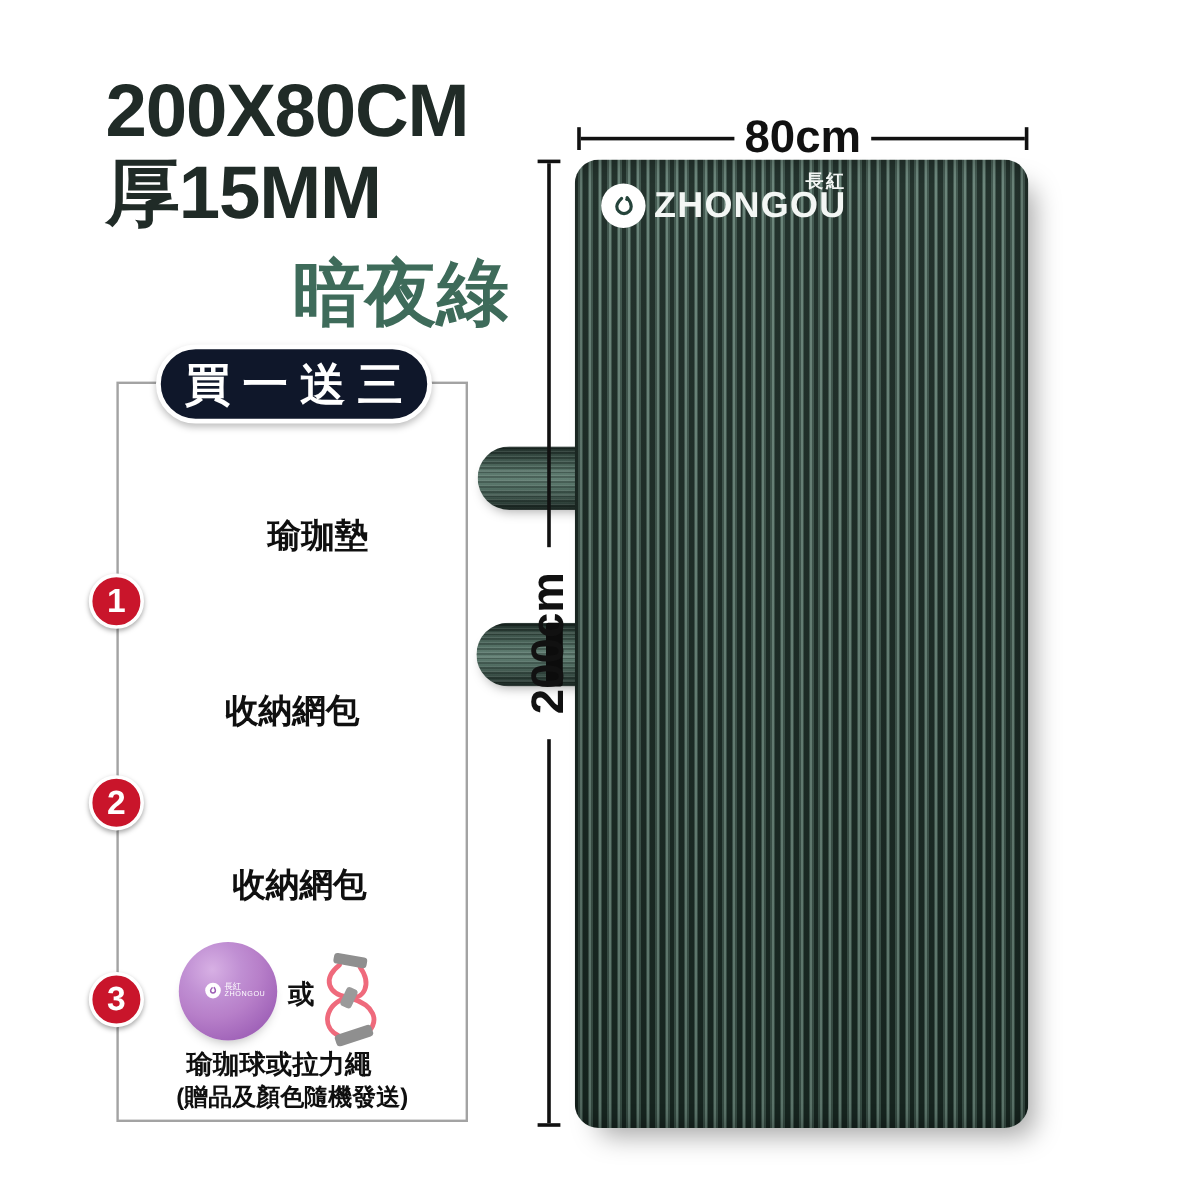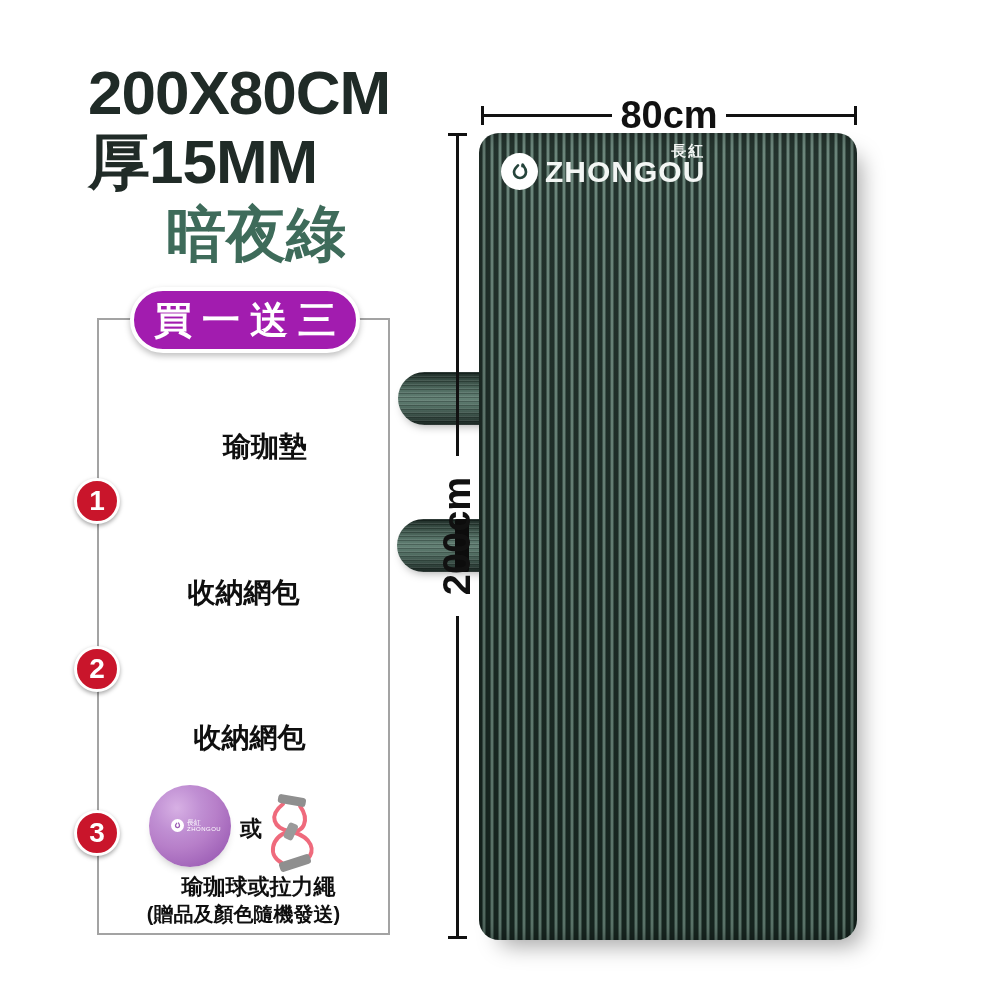--- a/index.html
+++ b/index.html
@@ -6,30 +6,30 @@
   .canvas{
     position:relative;width:1000px;height:1000px;background:#ffffff;
     font-family:"Liberation Sans", sans-serif;overflow:hidden;text-decoration:underline;
   }
   
   .title-block{position:absolute;left:88px;top:58px;width:336px;}
   .size-title,.thickness-title{
     font-size:62px;font-weight:700;color:#202b27;line-height:1.12;letter-spacing:-1px;
   }
   .color-name{
-    margin-top:6px;text-align:center;font-size:60px;font-weight:700;color:#3e6b5a;line-height:1.05;
+    margin-top:16px;text-align:right;font-size:60px;font-weight:700;color:#3e6b5a;line-height:1.05;
   }
   
   .bundle-box{
     position:absolute;left:97px;top:318px;width:293px;height:617px;
     border:2px solid #a3a3a3;background:#fff;box-sizing:border-box;
   }
   .badge{
     position:absolute;left:130px;top:287px;width:230px;height:66px;z-index:5;
-    background:#a21caf;border:4px solid #fff;border-radius:38px;box-sizing:border-box;
+    background:#0f172a;border:4px solid #fff;border-radius:38px;box-sizing:border-box;
     display:flex;align-items:center;justify-content:center;
     box-shadow:0 3px 6px rgba(0,0,0,0.25);
   }
   .badge span{color:#fff;font-size:38px;font-weight:700;letter-spacing:10px;text-indent:10px;white-space:nowrap;}
   .centered{position:absolute;left:50%;transform:translateX(-50%);}
   .item-label{position:absolute;left:0;width:100%;text-align:center;color:#0f0f0f;font-weight:700;}
   .lbl-28{font-size:28px;}
   .lbl-22{font-size:22px;}
   .lbl-20{font-size:20px;font-weight:600;}
   
@@ -160,21 +160,21 @@
   </div>
   <div style="position:absolute;left:240px;top:814px;font-size:22px;font-weight:700;color:#111;">或</div>
   <svg style="position:absolute;left:262px;top:792px;" width="58" height="80" viewBox="0 0 58 80">
     <path d="M21 12 C 6 24, 12 36, 27 39 C 42 42, 48 28, 38 14" fill="none" stroke="#ef6a7c" stroke-width="4" stroke-linecap="round"></path>
     <path d="M27 39 C 8 46, 6 64, 20 71" fill="none" stroke="#ef6a7c" stroke-width="4" stroke-linecap="round"></path>
     <path d="M31 40 C 50 46, 54 58, 45 68" fill="none" stroke="#ef6a7c" stroke-width="4" stroke-linecap="round"></path>
     <rect x="16" y="4" width="28" height="9" rx="3" fill="#8f8f8f" transform="rotate(10 30 8)"></rect>
     <rect x="24" y="31" width="10" height="17" rx="3" fill="#9a9a9a" transform="rotate(25 29 39)"></rect>
     <rect x="17" y="66" width="32" height="10" rx="3" fill="#8f8f8f" transform="rotate(-18 33 71)"></rect>
   </svg>
-  <div class="item-label lbl-22" style="top:872px;left:112px;width:293px;">瑜珈球或拉力繩</div>
+  <div class="item-label lbl-22" style="top:872px;left:86px;width:293px;">瑜珈球或拉力繩</div>
   <div class="item-label lbl-20" style="top:901px;left:97px;width:293px;">(贈品及顏色隨機發送)</div>
 
   <div class="numcircle" style="top:478px;">
     <span>1</span>
   </div>
   <div class="numcircle" style="top:646px;">
     <span>2</span>
   </div>
   <div class="numcircle" style="top:810px;">
     <span>3</span>

